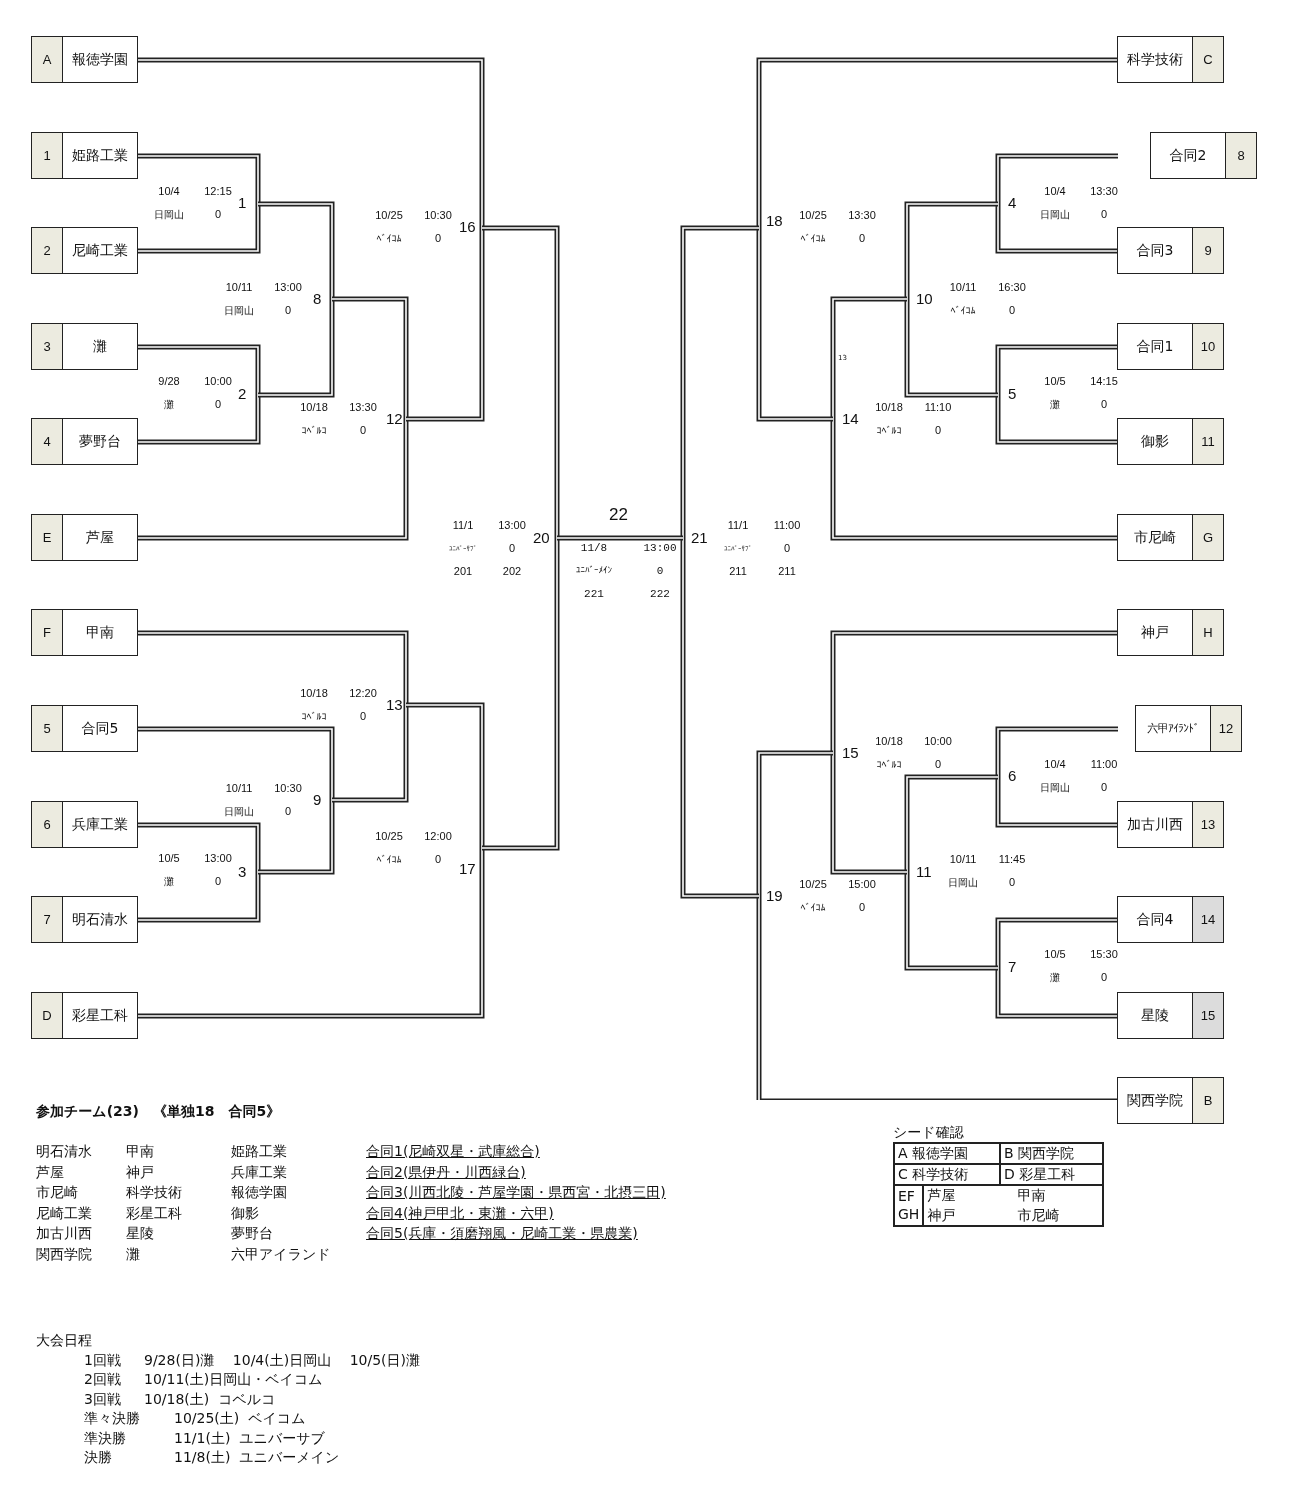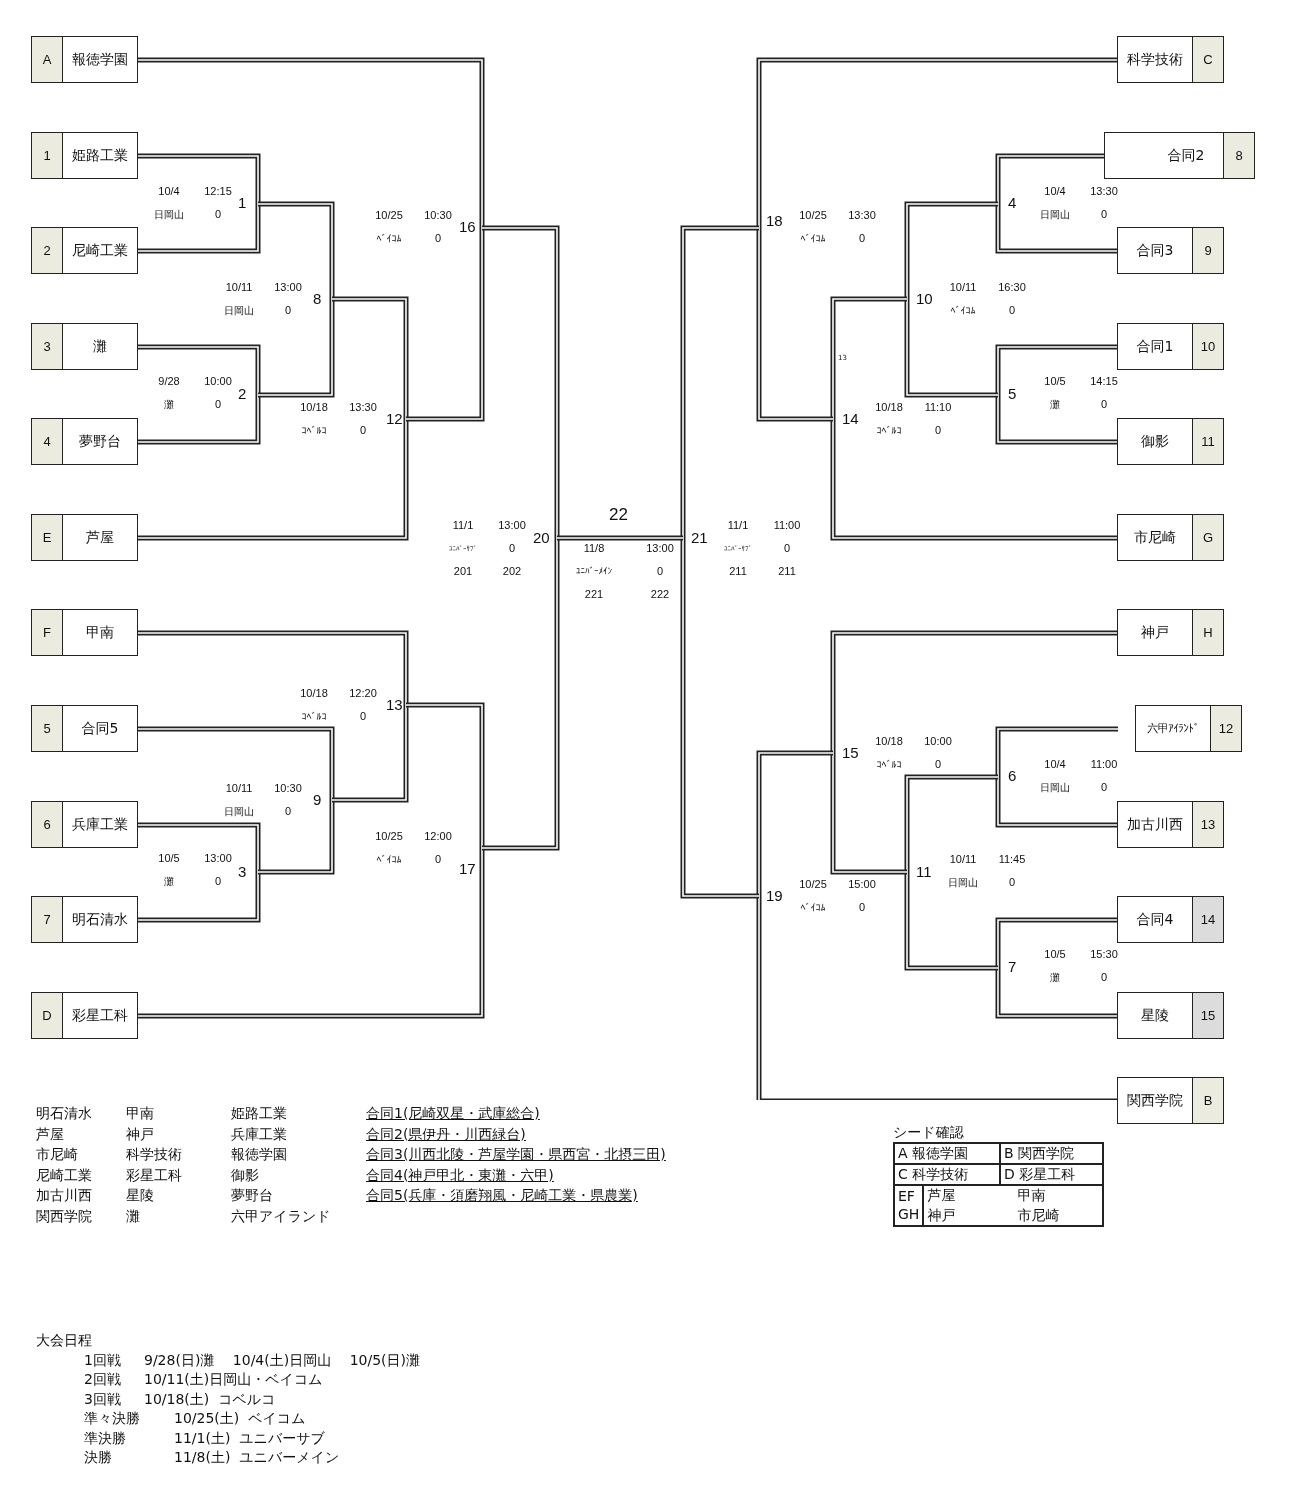--- a/index.html
+++ b/index.html
@@ -15,21 +15,21 @@
   .team .name.small { font-size:11px; letter-spacing:-0.5px; }
   .mnum { position:absolute; font-size:15px; font-family:"Liberation Sans",sans-serif; }
   .minfo { position:absolute; font-size:11px; font-family:"Liberation Sans",sans-serif; line-height:23px; }
   .minfo .row { display:flex; }
   .minfo .c1 { width:58px; text-align:center; }
   .minfo .c2 { width:40px; text-align:center; }
   .minfo .venue { font-size:10px; }
   .minfo .venue.tiny { font-size:7px; }
   .final-num { position:absolute; font-size:17px; font-family:"Liberation Sans",sans-serif; }
   .final-info { position:absolute; font-size:11px; font-family:"Liberation Sans",sans-serif; line-height:23px; }
-  .final-info .row { display:flex; }
+  .final-info .row { display:flex;font-family:Liberation Mono, monospace; }
   .final-info .c1 { width:72px; text-align:center; }
   .final-info .c2 { width:60px; text-align:center; }
   .note13 { position:absolute; font-size:7px; }
   .participants { position:absolute; left:36px; top:1103px; font-size:14px; }
   .participants .title { font-weight:bold; font-size:14px; margin-bottom:20px; white-space:pre; }
   .pgrid { display:flex; }
   .pcol { display:flex; flex-direction:column; line-height:20.5px; }
   .pcol.c0 { width:90px; } .pcol.c1 { width:105px; } .pcol.c2 { width:135px; } .pcol.c3 { width:380px;text-decoration:underline; }
   .seedcheck { position:absolute; left:893px; top:1124px; font-size:14px; }
   .seedcheck table { border-collapse:collapse; border:2px solid #222; }
@@ -178,21 +178,21 @@
     <div class="team left" style="left: 31px; top: 992px;">
       <span class="seed">D</span>
       <span class="name">彩星工科</span>
     </div>
   </div>
 <div id="right-teams">
     <div class="team right" style="left: 1117px; top: 36px;">
       <span class="name">科学技術</span>
       <span class="seed">C</span>
     </div>
-    <div class="team right" style="left: 1104px; top: 132px; padding-left: 44px;">
+    <div class="team right" style="left: 1150px; top: 132px;">
       <span class="name">合同2</span>
       <span class="seed">8</span>
     </div>
     <div class="team right" style="left: 1117px; top: 227px;">
       <span class="name">合同3</span>
       <span class="seed">9</span>
     </div>
     <div class="team right" style="left: 1117px; top: 323px;">
       <span class="name">合同1</span>
       <span class="seed">10</span>
@@ -485,20 +485,21 @@
     </div>
   <div class="row">
       <span class="c1">221</span>
       <span class="c2">222</span>
     </div>
 </div>
 
 <div class="note13" style="left:838px;top:354px;">13</div>
 
 <div class="participants">
+  <div class="title">参加チーム(23)　《単独18　合同5》</div>
   <div class="pgrid">
     <div class="pcol c0">
       <span>明石清水</span>
       <span>芦屋</span>
       <span>市尼崎</span>
       <span>尼崎工業</span>
       <span>加古川西</span>
       <span>関西学院</span>
     </div>
     <div class="pcol c1">

